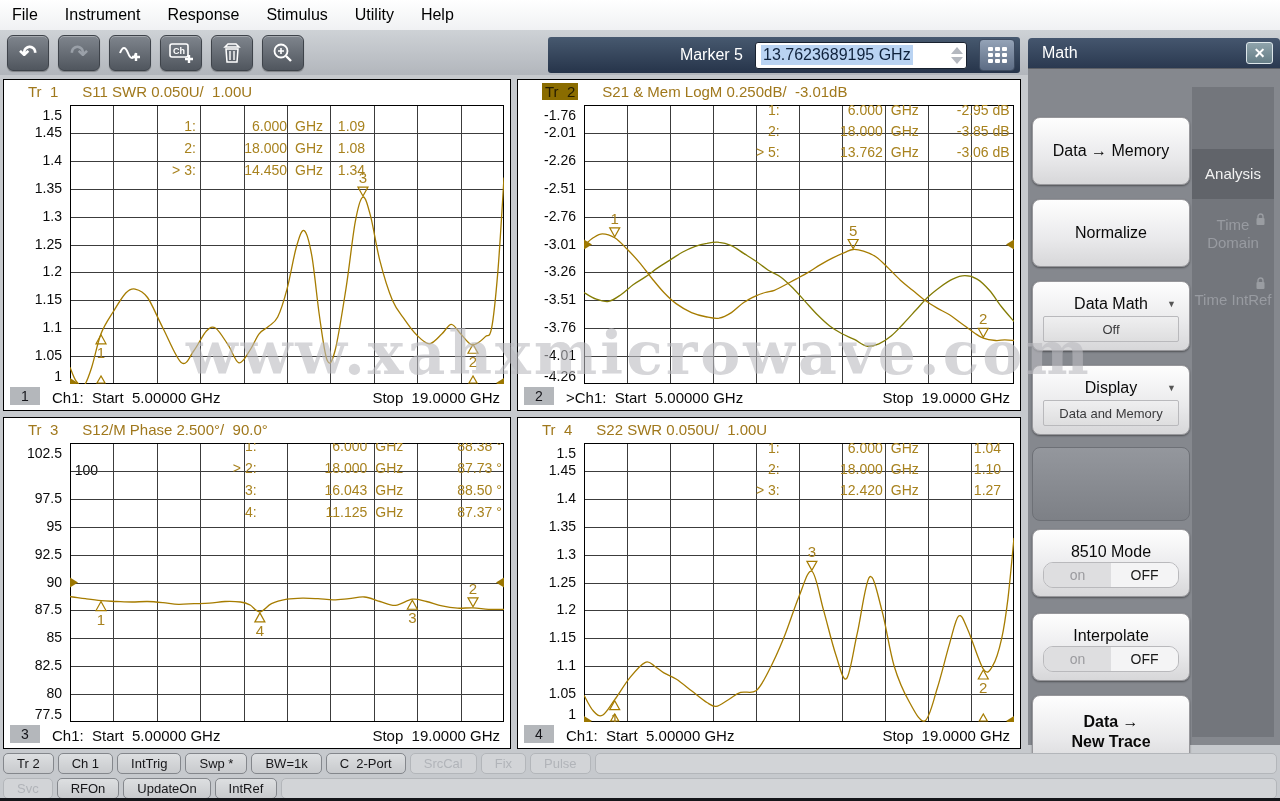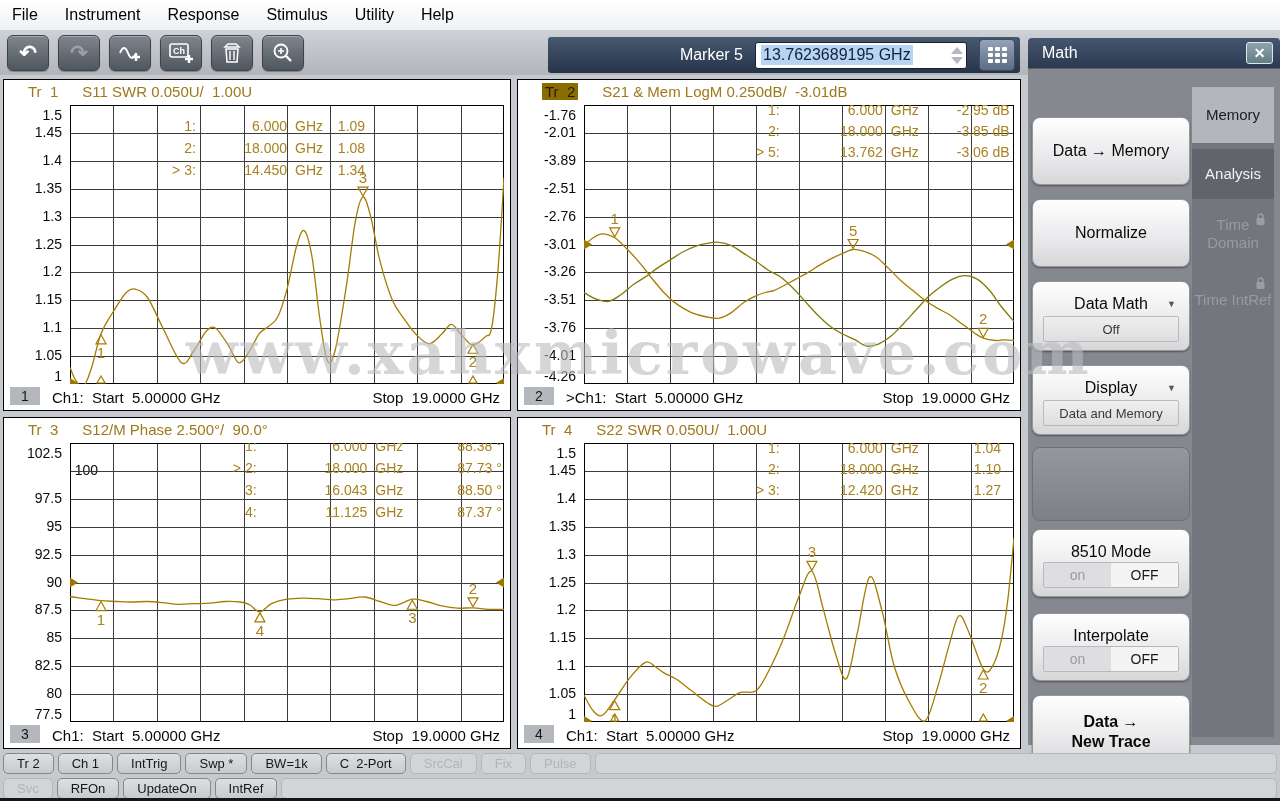--- a/index.html
+++ b/index.html
@@ -58,21 +58,21 @@
   .mbtn{position:absolute;left:4px;width:158px;border-radius:8px;box-sizing:border-box;
     background:linear-gradient(#fefefe 0%,#e9e9eb 60%,#d7d7d9 100%);
     border:1px solid #97979b;box-shadow:0 1px 2px rgba(0,0,0,.4);color:#0a0a0a;font-size:16px;}
   .mbtn .lbl-c{position:absolute;inset:0;display:flex;align-items:center;justify-content:center;text-align:center;}
   .mbtn .lbl-t{position:absolute;top:13px;left:0;width:100%;text-align:center;}
   .dd-arrow{position:absolute;right:13px;top:17px;font-size:9px;color:#555;}
   .sub-bar{position:absolute;left:10px;right:10px;bottom:8px;height:24px;border:1px solid #b9b9bc;
     background:linear-gradient(#efeff0,#dededf);font-size:13px;color:#3a3a3c;
     display:flex;align-items:center;justify-content:center;border-radius:2px;}
   .toggle{position:absolute;left:10px;right:10px;bottom:8px;height:24px;border:1px solid #b9b9bc;
-    display:flex;border-radius:2px;overflow:hidden;font-size:14px;}
+    display:flex;border-radius:10px;overflow:hidden;font-size:14px;}
   .toggle .on{flex:1;background:#dedee0;color:#9b9b9f;display:flex;align-items:center;justify-content:center;}
   .toggle .off{flex:1;background:#f4f4f5;color:#1a1a1a;display:flex;align-items:center;justify-content:center;}
   .mbtn.empty{background:linear-gradient(#94979d,#7d8086);border:1px solid #6d7076;box-shadow:none;}
   .b1{top:48px;height:68px;} .b2{top:130px;height:68px;} .b3{top:212px;height:70px;}
   .b4{top:296px;height:70px;} .b5{top:378px;height:74px;} .b6{top:460px;height:68px;}
   .b7{top:544px;height:68px;} .b8{top:626px;height:74px;}
 
   
   .quad{position:absolute;background:#fff;border:1px solid #000;}
   #q0{left:3px;top:79px;width:506px;height:330px;}
@@ -177,23 +177,20 @@
 
 <div class="math-panel">
   <div class="math-header">
     <span>Math</span>
     <div class="math-close">
         <span>✕</span>
       </div>
   </div>
   <div class="math-body">
     <div class="tab-col">
-      <div class="mtab active" style="top:0;height:56px;">
-          <span>Memory</span>
-        </div>
       <div class="mtab dark" style="top:62px;height:50px;">
           <span>Analysis</span>
         </div>
       <div class="mtab locked" style="top:118px;height:58px;">
         <span>Time Domain</span>
         <svg class="lock" width="11" height="13" viewBox="0 0 11 13">
           <path d="M3 5 V3.5 A2.5 2.5 0 0 1 8 3.5 V5" fill="none" stroke="#9a9da2" stroke-width="1.4"></path>
           <rect x="1.5" y="5" width="8" height="7" rx="1" fill="#9a9da2"></rect>
         </svg>
       </div>
@@ -309,21 +306,21 @@
         <polygon points="403,271 399,278 407,278" fill="none" stroke="#a67c00" stroke-width="1.2"></polygon>
       </svg>
       <div class="q-footer-l">Ch1:  Start  5.00000 GHz</div>
       <div class="q-footer-r">Stop  19.0000 GHz</div>
       <div class="q-badge">1</div>
     </div>
     <div class="quad" id="q1">
       <div class="q-title"><span class="tr sel">Tr  2</span><span class="tt">S21 &amp; Mem LogM 0.250dB/  -3.01dB</span></div>
       <div class="ylab" style="top: 27px;">-1.76</div>
       <div class="ylab" style="top: 43.9px;">-2.01</div>
-      <div class="ylab" style="top: 71.8px;">-3.89</div>
+      <div class="ylab" style="top: 71.8px;">-2.26</div>
       <div class="ylab" style="top: 99.7px;">-2.51</div>
       <div class="ylab" style="top: 127.6px;">-2.76</div>
       <div class="ylab" style="top: 155.5px;">-3.01</div>
       <div class="ylab" style="top: 183.4px;">-3.26</div>
       <div class="ylab" style="top: 211.3px;">-3.51</div>
       <div class="ylab" style="top: 239.2px;">-3.76</div>
       <div class="ylab" style="top: 267.1px;">-4.01</div>
       <div class="ylab" style="top: 288px;">-4.26</div>
       <svg class="plot" width="430" height="279">
         <line x1="0.5" y1="0" x2="0.5" y2="279" stroke="#3c3c3c" stroke-width="1" shape-rendering="crispEdges"></line>

